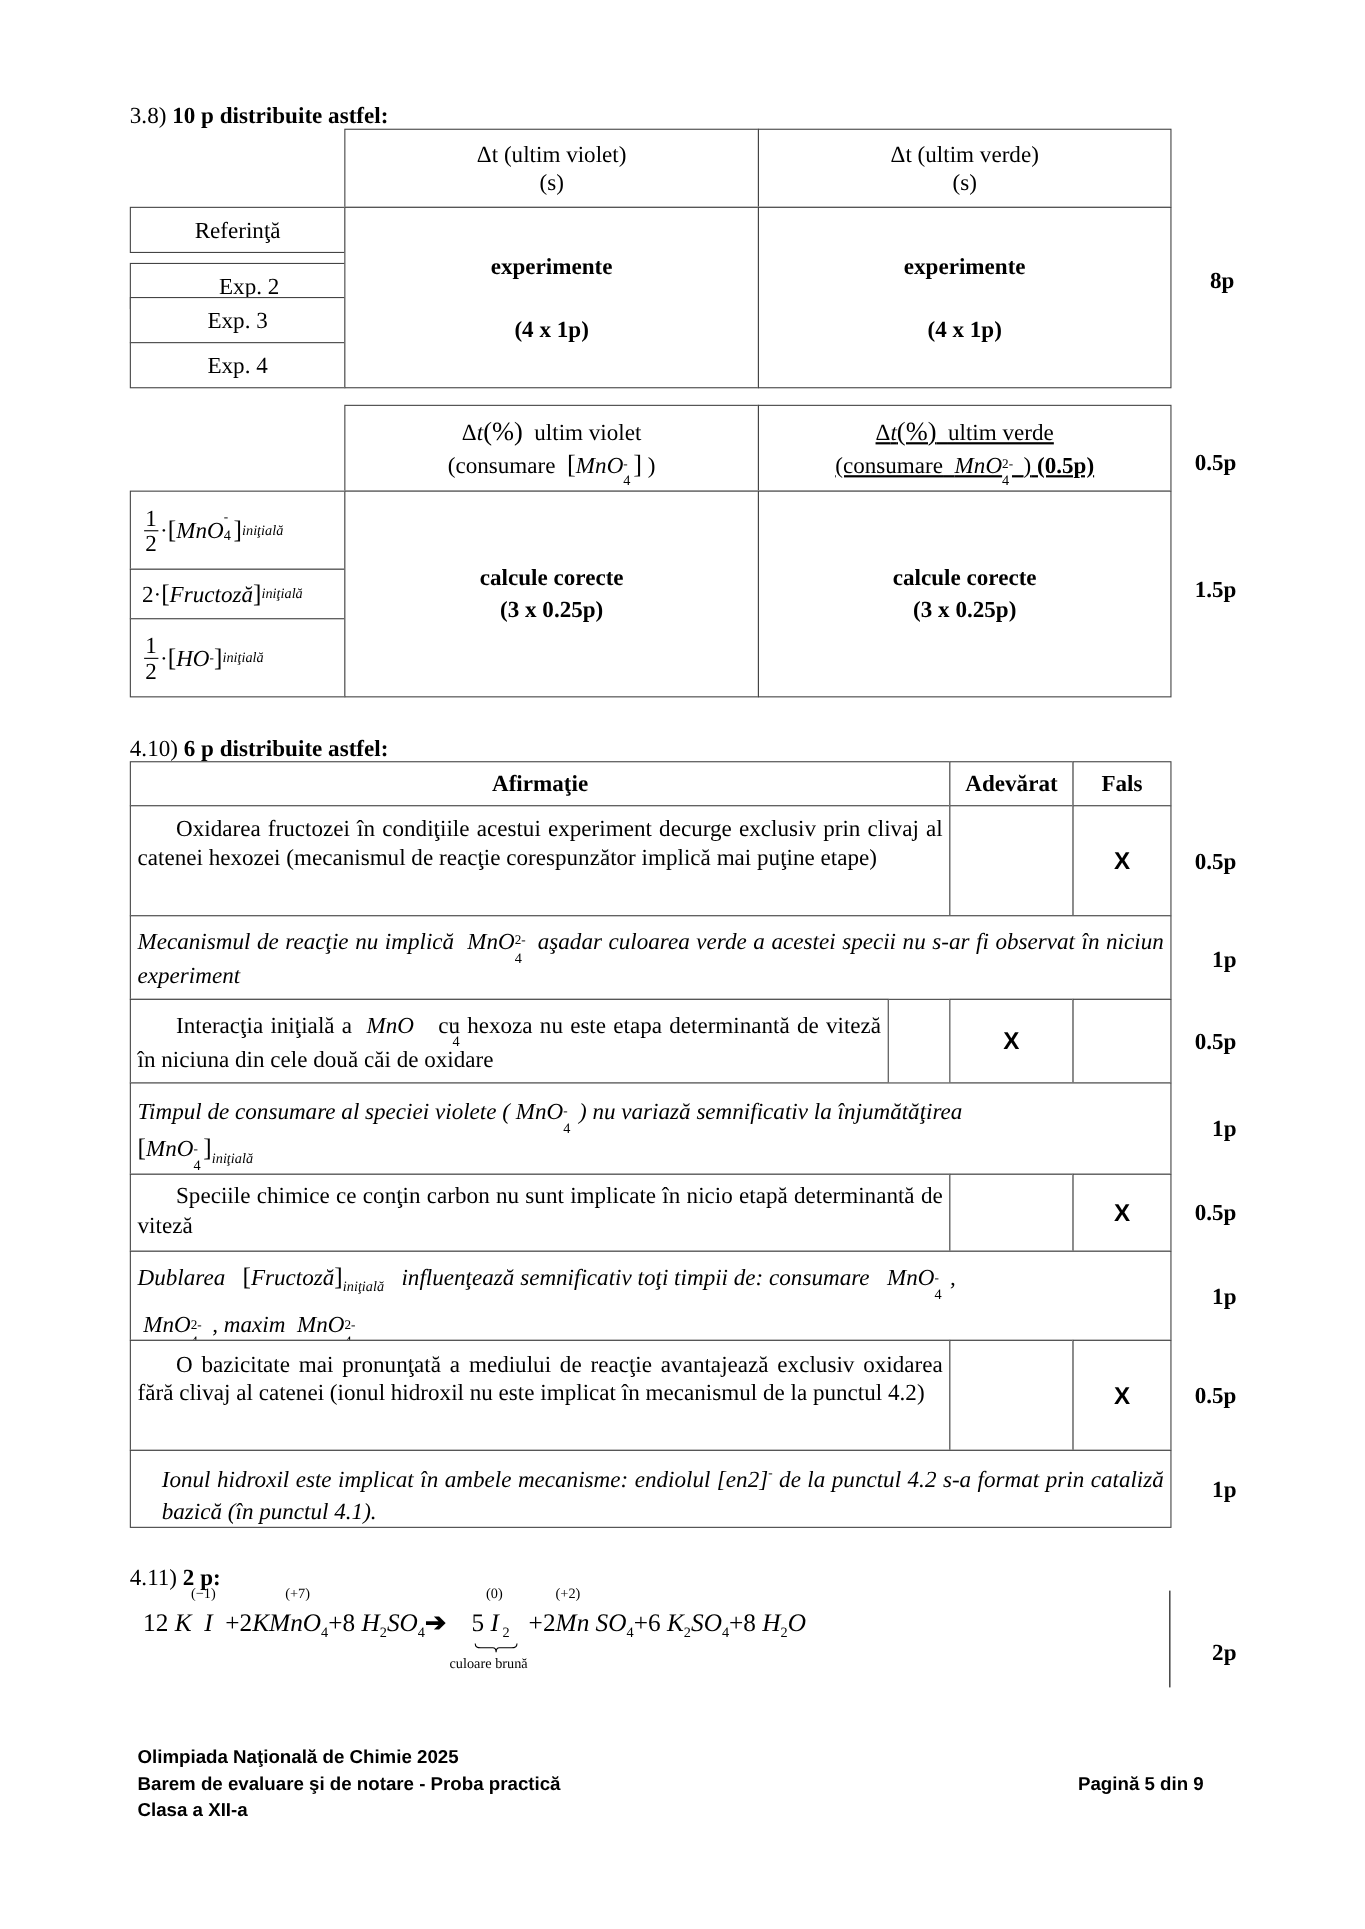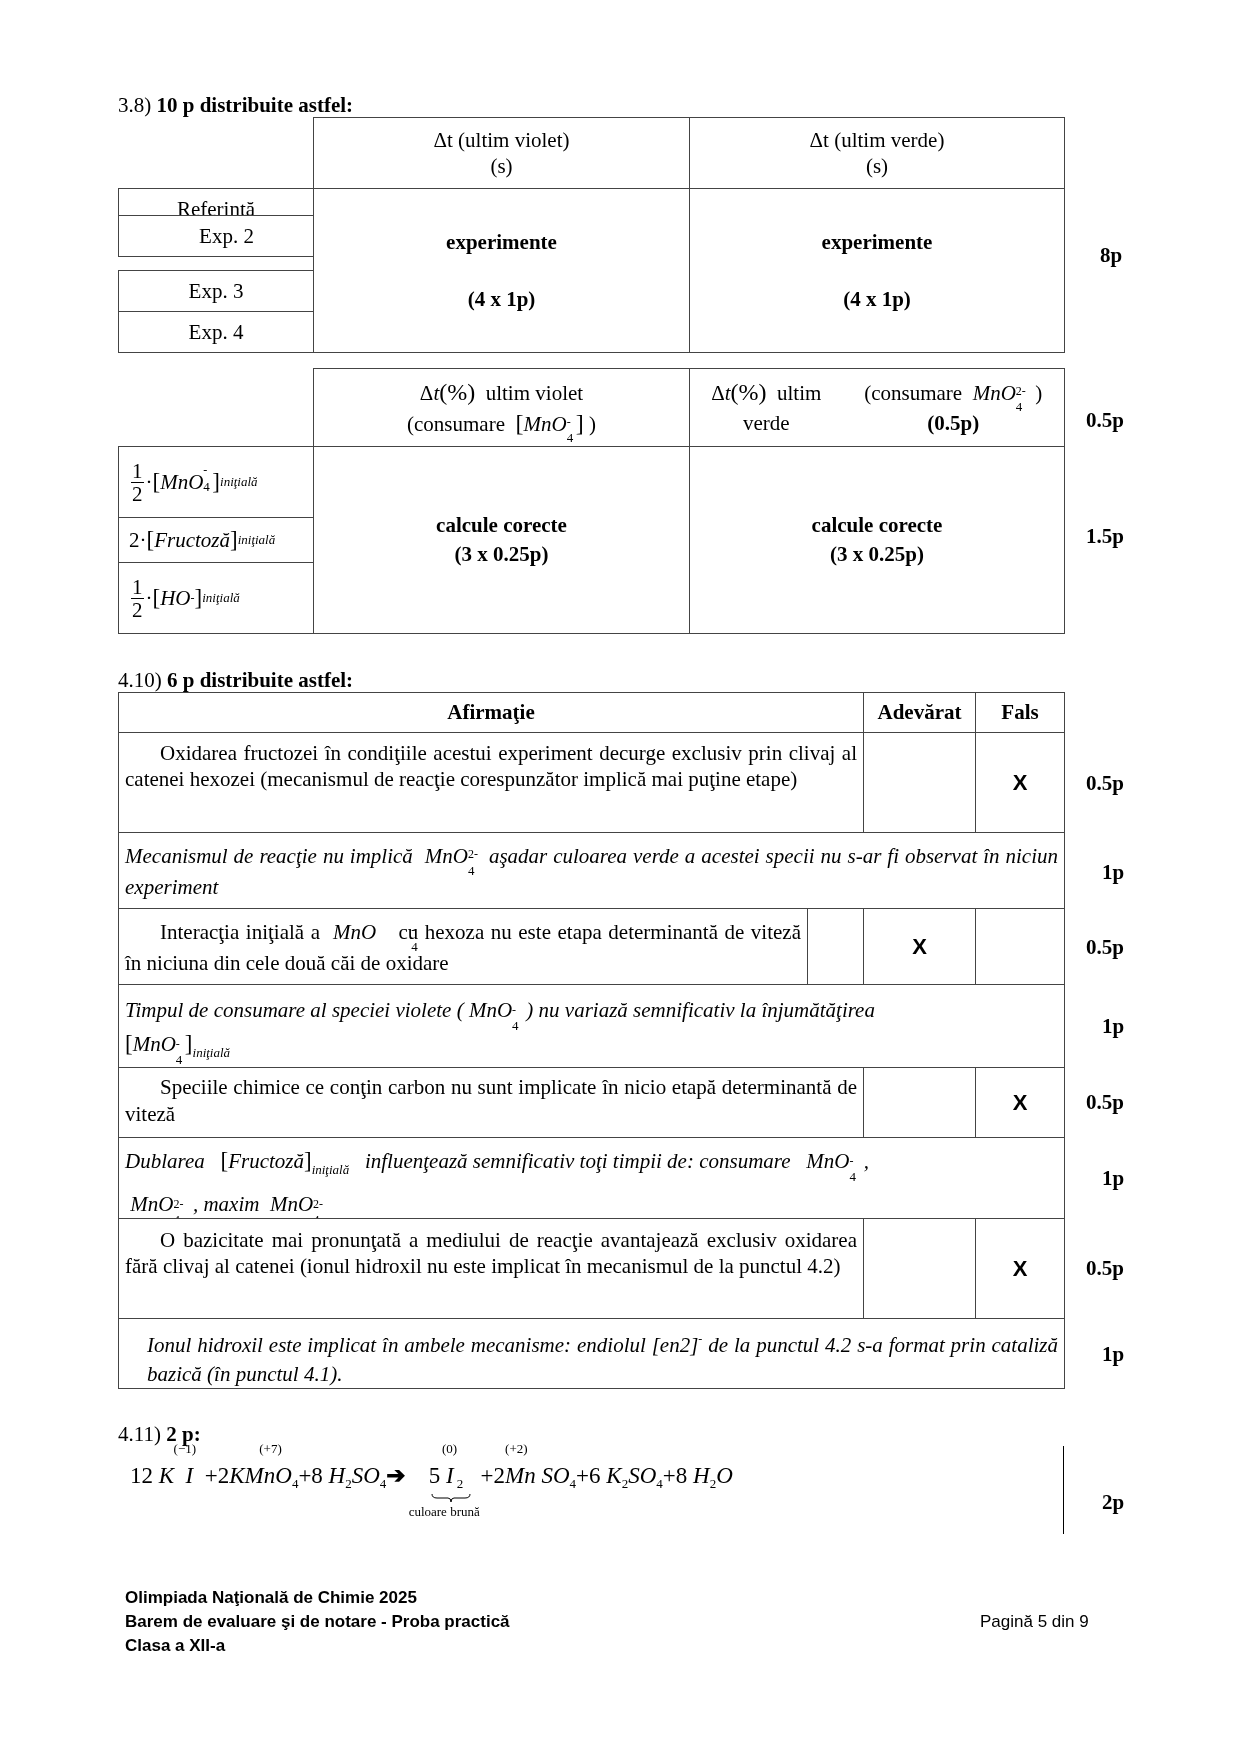--- a/index.html
+++ b/index.html
@@ -20,21 +20,21 @@
   .supsub .s2 { position: absolute; left: 0; top: 2px; font-size: 13px; font-style: normal; }
   .frac { display: inline-flex; flex-direction: column; align-items: center; vertical-align: middle; font-size: 21px; line-height: 22px; margin-right: 2px; }
   .frac .num { border-bottom: 1px solid #000; padding: 0 1px; }
   .ini { font-style: italic; font-size: 13px; vertical-align: -6px; }
   .stmt { position: absolute; box-sizing: border-box; border: 1px solid #444; background: #fff;
           padding: 2px 6px; text-align: justify; text-align-last: left; line-height: 26px; font-size: 21px; }
   .stmt.indent .txt { text-indent: 35px; display: block; }
   .stmt.it { font-style: italic; }
   .xmark { font-family: "Liberation Sans", sans-serif; font-weight: bold; font-size: 22px; }
   .footer { position: absolute; left: 125px; font-family: "Liberation Sans", sans-serif; font-weight: bold; font-size: 17px; line-height: 24px; }
-  .footer-right { position: absolute; left: 980px; top: 1610px; font-family: "Liberation Sans", sans-serif; font-weight: normal; font-size: 17px; line-height: 24px; }
+  .footer-right { position: absolute; left: 980px; top: 1610px; font-family: "Liberation Sans", sans-serif; font-weight: bold; font-size: 17px; line-height: 24px; }
   .eq { position: absolute; left: 130px; top: 1462px; font-size: 23px; white-space: nowrap; }
   .ox { position: absolute; font-size: 13px; font-style: normal; }
 </style>
 </head>
 <body>
 
 <div class="sec-title" style="top:93px;">
   <span>3.8)</span>
   <b>10 p distribuite astfel:</b>
 </div>
@@ -42,40 +42,40 @@
 <div>
   <div class="cell" style="left:313px;top:117px;width:377px;height:72px;flex-direction:column;line-height:26px;">
     <span>Δt (ultim violet)</span>
     <span>(s)</span>
   </div>
   <div class="cell" style="left:689px;top:117px;width:376px;height:72px;flex-direction:column;line-height:26px;">
     <span>Δt (ultim verde)</span>
     <span>(s)</span>
   </div>
   <div class="cell" style="left:118px;top:188px;width:196px;height:42px;">Referinţă</div>
-  <div class="cell" style="left:118px;top:215px;width:217px;height:42px;">Exp. 2</div>
+  <div class="cell" style="left:118px;top:239px;width:217px;height:42px;">Exp. 2</div>
   <div class="cell" style="left:118px;top:270px;width:196px;height:42px;">Exp. 3</div>
   <div class="cell" style="left:118px;top:311px;width:196px;height:42px;">Exp. 4</div>
   <div class="cell bold" style="left:313px;top:188px;width:377px;height:165px;flex-direction:column;line-height:28px;">
     <span>experimente</span>
     <span style="margin-top:29px;">(4 x 1p)</span>
   </div>
   <div class="cell bold" style="left:689px;top:188px;width:376px;height:165px;flex-direction:column;line-height:28px;">
     <span>experimente</span>
     <span style="margin-top:29px;">(4 x 1p)</span>
   </div>
   <div class="pts" style="left:1076px;top:243px;">8p</div>
 </div>
 
 <div>
   <div class="cell" style="left:313px;top:368px;width:377px;height:79px;flex-direction:column;line-height:30px;">
     <span><span class="m" style="font-style:normal">Δ</span><span class="m">t</span><span style="font-size:24px">(%)</span>&nbsp; <span>ultim violet</span></span>
     <span><span>(consumare</span>&nbsp; <span style="font-size:24px">[</span><span class="m">MnO</span><span class="supsub"><span class="s1">-</span><span class="s2">4</span></span><span style="font-size:24px">]</span> <span>)</span></span>
   </div>
-  <div class="cell" style="left:689px;top:368px;width:376px;height:79px;flex-direction:row;line-height:30px;">
+  <div class="cell" style="left:689px;top:368px;width:376px;height:79px;flex-direction:column;line-height:30px;text-decoration:underline;">
     <span><span>Δ</span><span class="m">t</span><span style="font-size:24px">(%)</span>&nbsp; <span>ultim verde</span></span>
     <span><span>(consumare</span>&nbsp; <span class="m">MnO</span><span class="supsub"><span class="s1">2-</span><span class="s2">4</span></span>&nbsp; <span>)</span> <b>(0.5p)</b></span>
   </div>
   <div class="pts" style="left:1070px;top:408px;">0.5p</div>
 
   <div class="cell" style="left:118px;top:446px;width:196px;height:72px;justify-content:flex-start;padding-left:12px;">
     <span class="frac">
         <span class="num">1</span>
         <span>2</span>
       </span>·<span style="font-size:23px">[</span><span class="m">MnO</span><span class="supsub">

